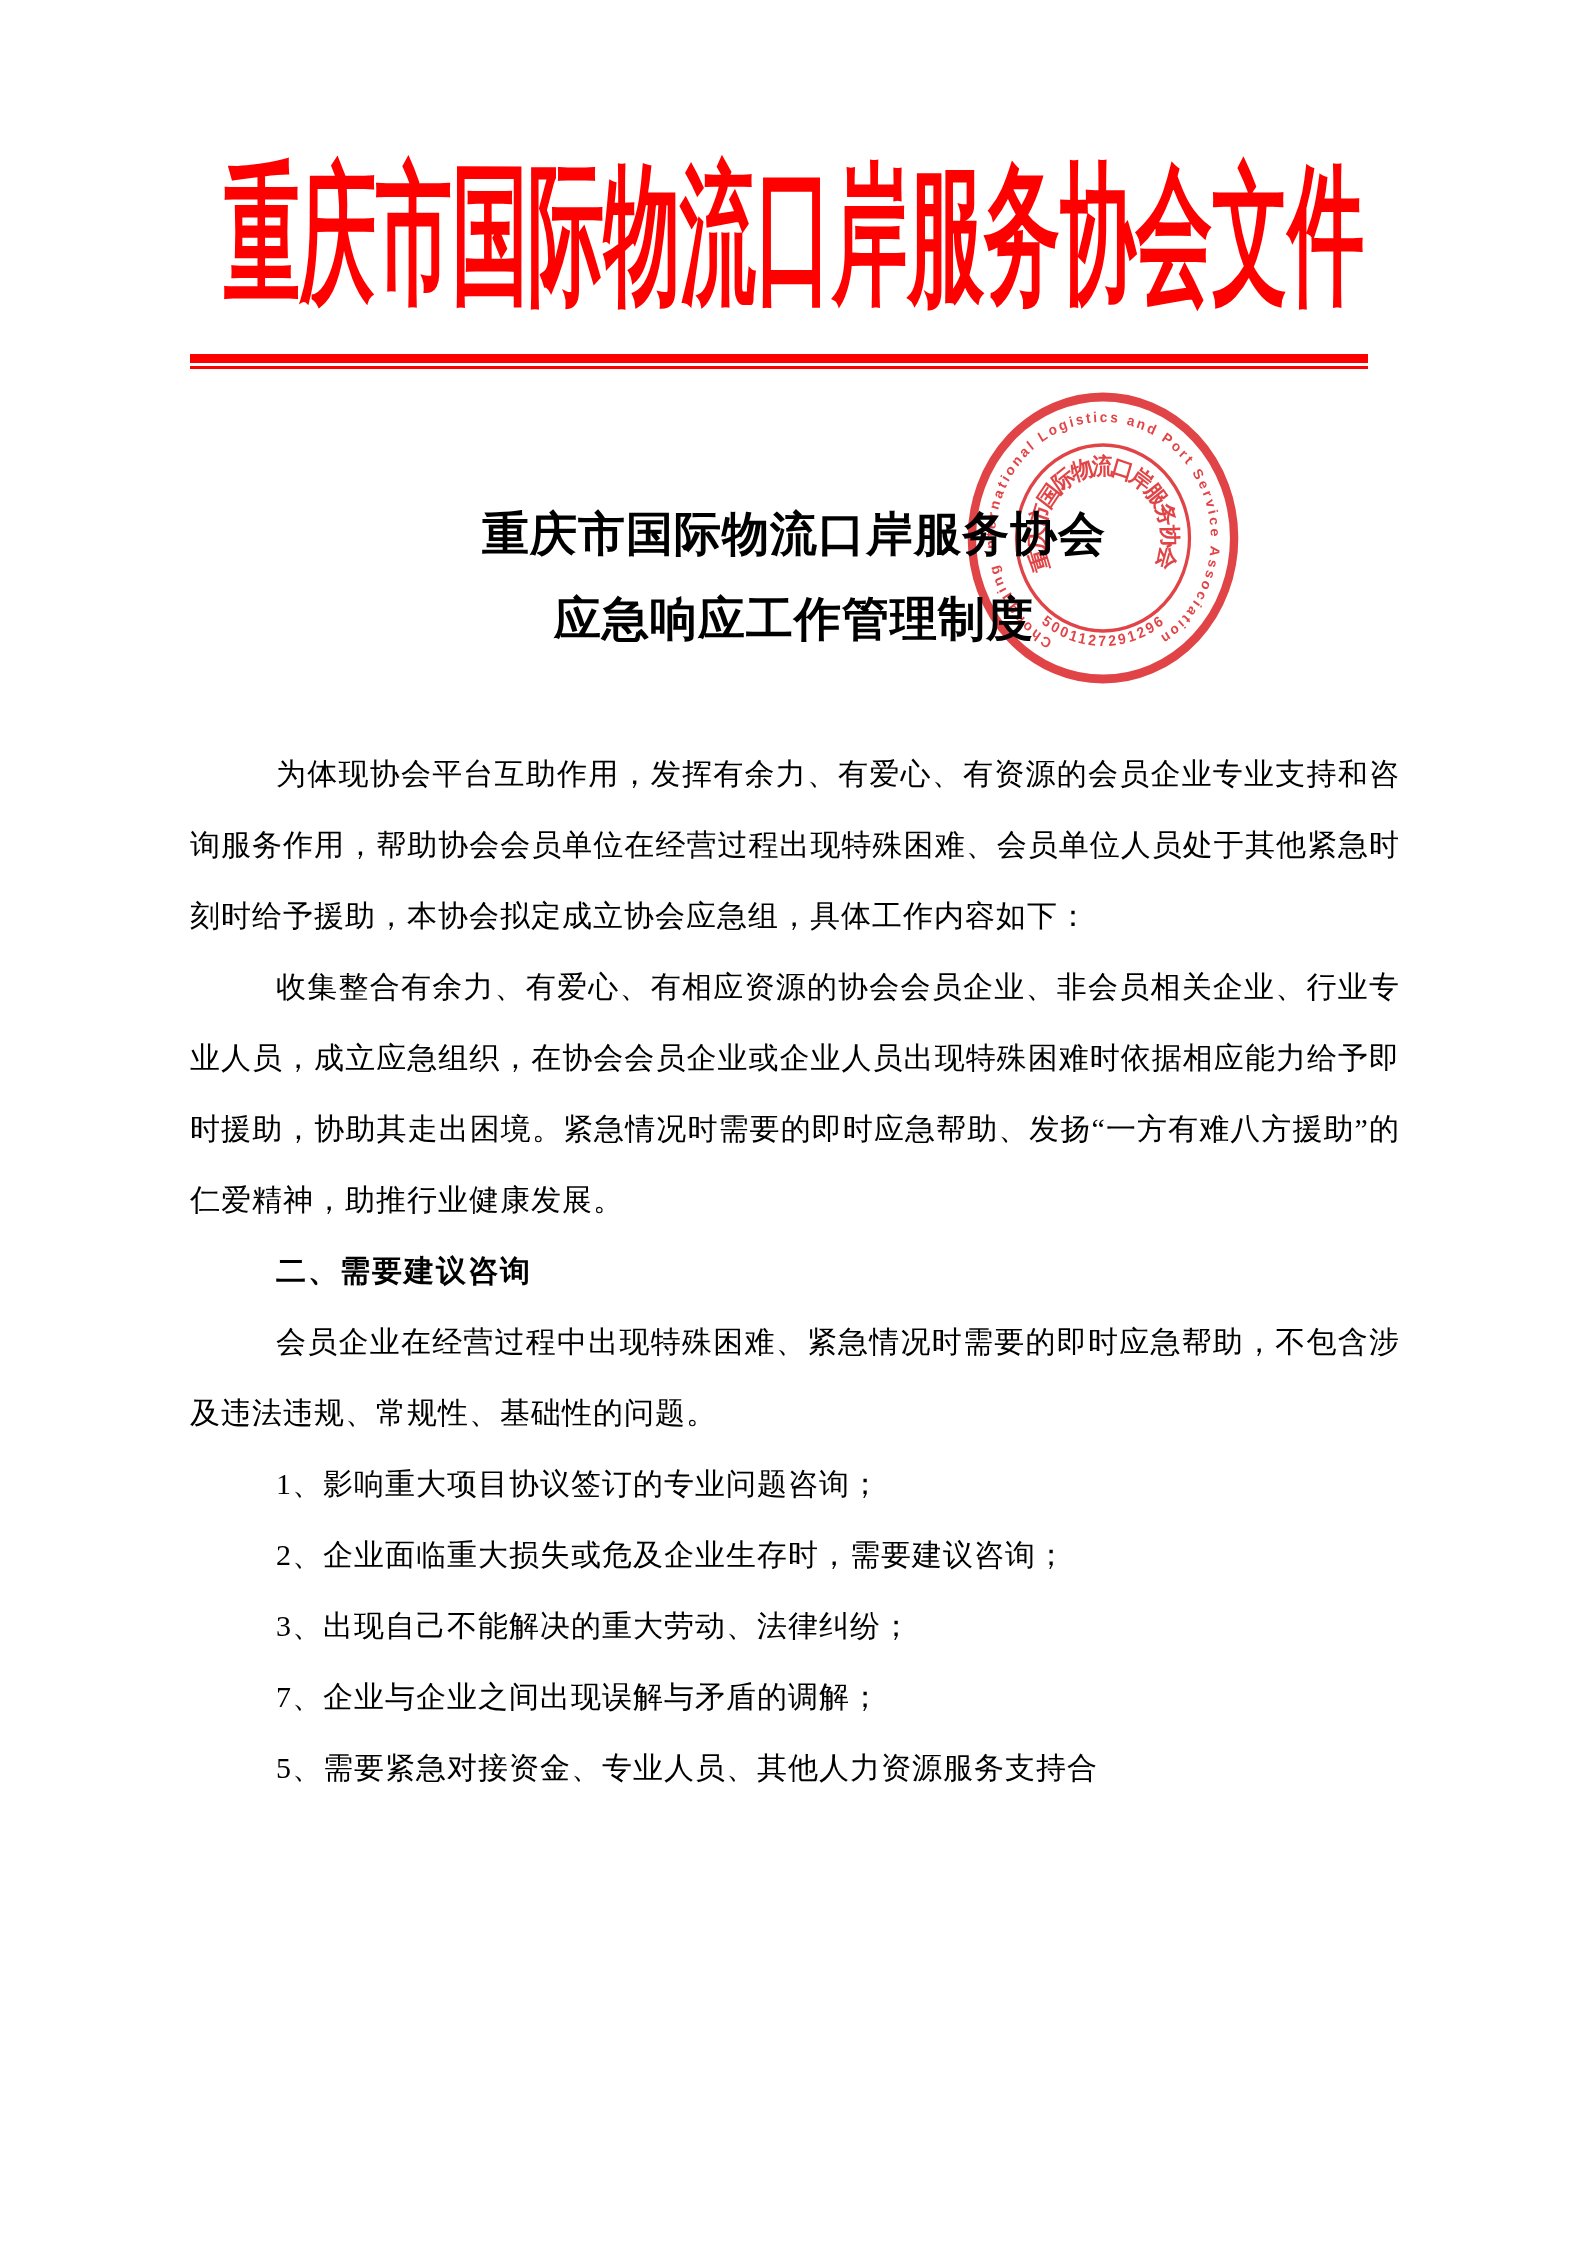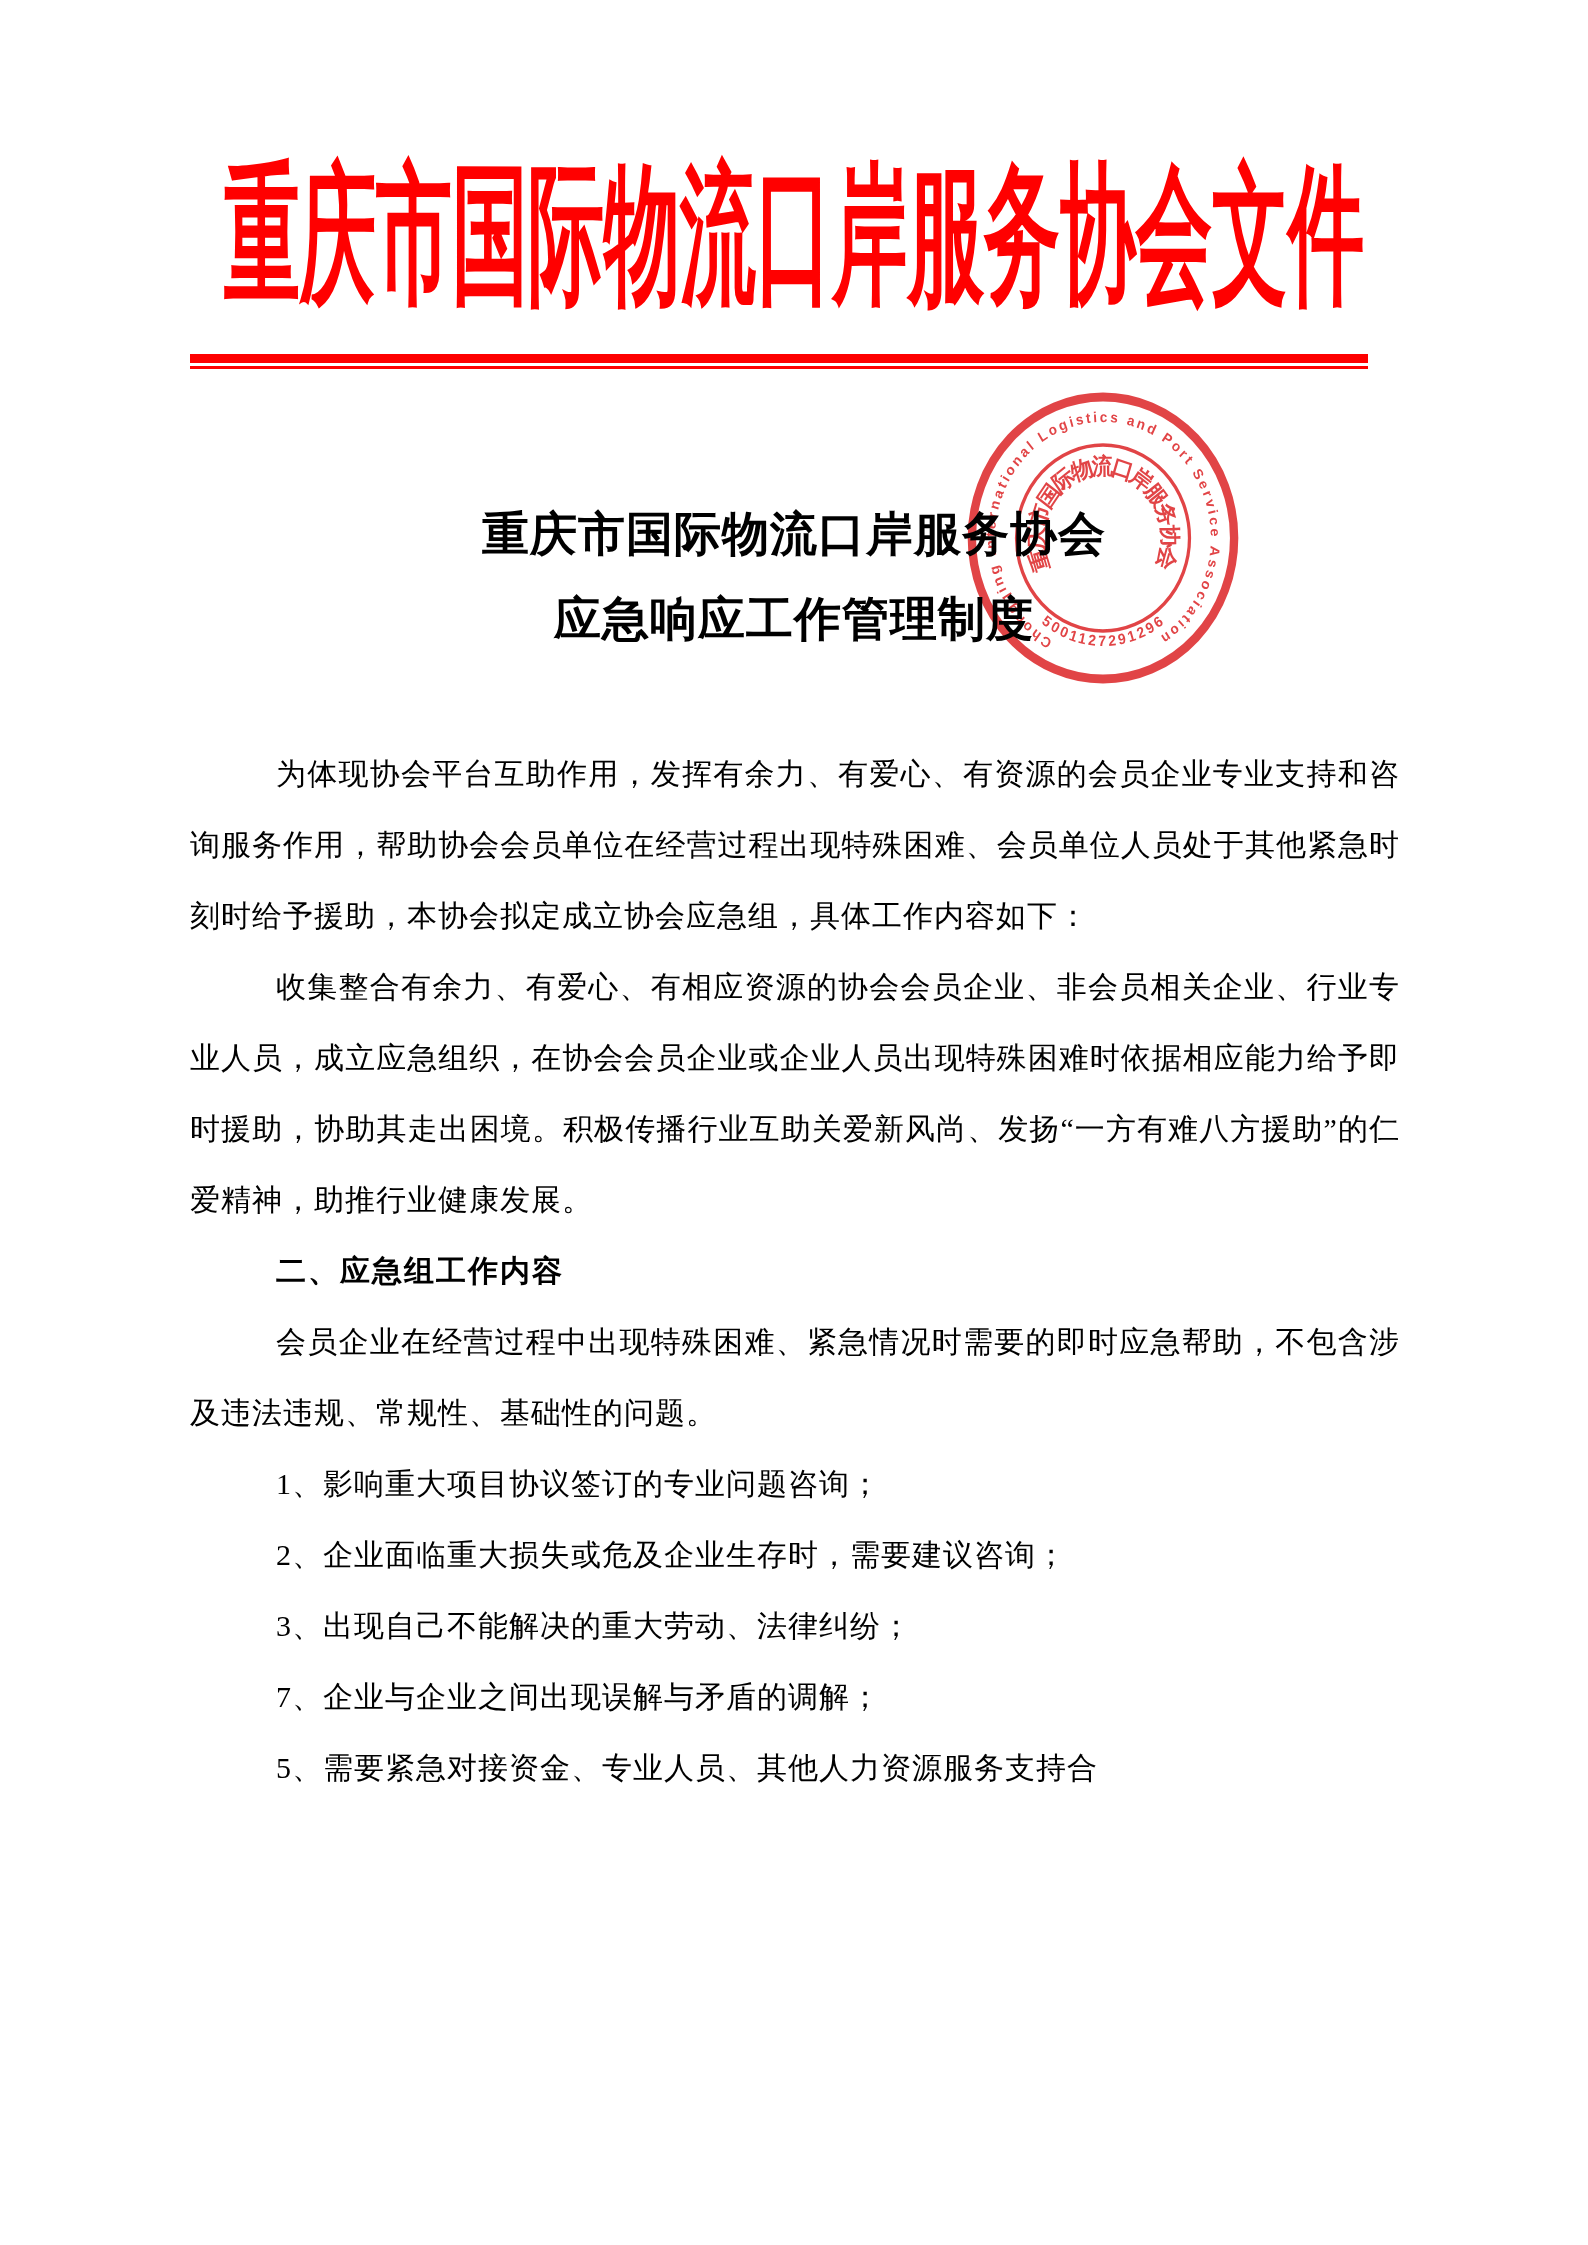--- a/index.html
+++ b/index.html
@@ -87,22 +87,22 @@
     <text font-size="23" font-weight="bold" fill="#e03a3c">
       <textPath href="#sealArcZh" startOffset="0" textLength="262" lengthAdjust="spacing">重庆市国际物流口岸服务协会</textPath>
     </text>
     <text font-size="15" font-weight="bold" fill="#e03a3c">
       <textPath href="#sealArcNum" startOffset="0" textLength="142" lengthAdjust="spacing">5001127291296</textPath>
     </text>
   </svg>
 
   <div class="body-text">
       <div class="blk p">为体现协会平台互助作用，发挥有余力、有爱心、有资源的会员企业专业支持和咨询服务作用，帮助协会会员单位在经营过程出现特殊困难、会员单位人员处于其他紧急时刻时给予援助，本协会拟定成立协会应急组，具体工作内容如下：</div>
-      <div class="blk p">收集整合有余力、有爱心、有相应资源的协会会员企业、非会员相关企业、行业专业人员，成立应急组织，在协会会员企业或企业人员出现特殊困难时依据相应能力给予即时援助，协助其走出困境。积极传播行业互助关爱新风尚、发扬“一方有难八方援助”的仁爱精神，助推行业健康发展。</div>
-      <div class="blk h">二、应急组工作内容</div>
+      <div class="blk p">收集整合有余力、有爱心、有相应资源的协会会员企业、非会员相关企业、行业专业人员，成立应急组织，在协会会员企业或企业人员出现特殊困难时依据相应能力给予即时援助，协助其走出困境。紧急情况时需要的即时应急帮助、发扬“一方有难八方援助”的仁爱精神，助推行业健康发展。</div>
+      <div class="blk h">二、需要建议咨询</div>
       <div class="blk p">会员企业在经营过程中出现特殊困难、紧急情况时需要的即时应急帮助，不包含涉及违法违规、常规性、基础性的问题。</div>
       <div class="blk li">1、影响重大项目协议签订的专业问题咨询；</div>
       <div class="blk li">2、企业面临重大损失或危及企业生存时，需要建议咨询；</div>
       <div class="blk li">3、出现自己不能解决的重大劳动、法律纠纷；</div>
       <div class="blk li">7、企业与企业之间出现误解与矛盾的调解；</div>
       <div class="blk li">5、需要紧急对接资金、专业人员、其他人力资源服务支持合</div>
     </div>
 
 </div>
 

